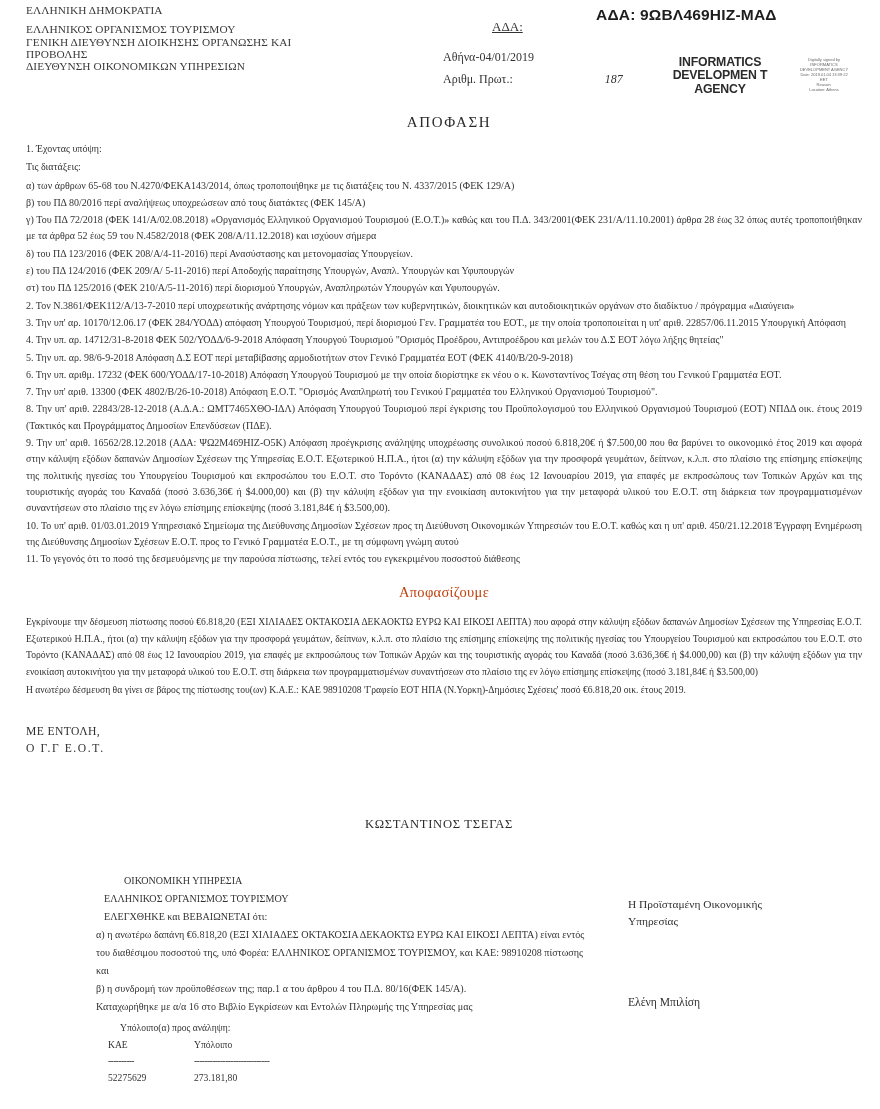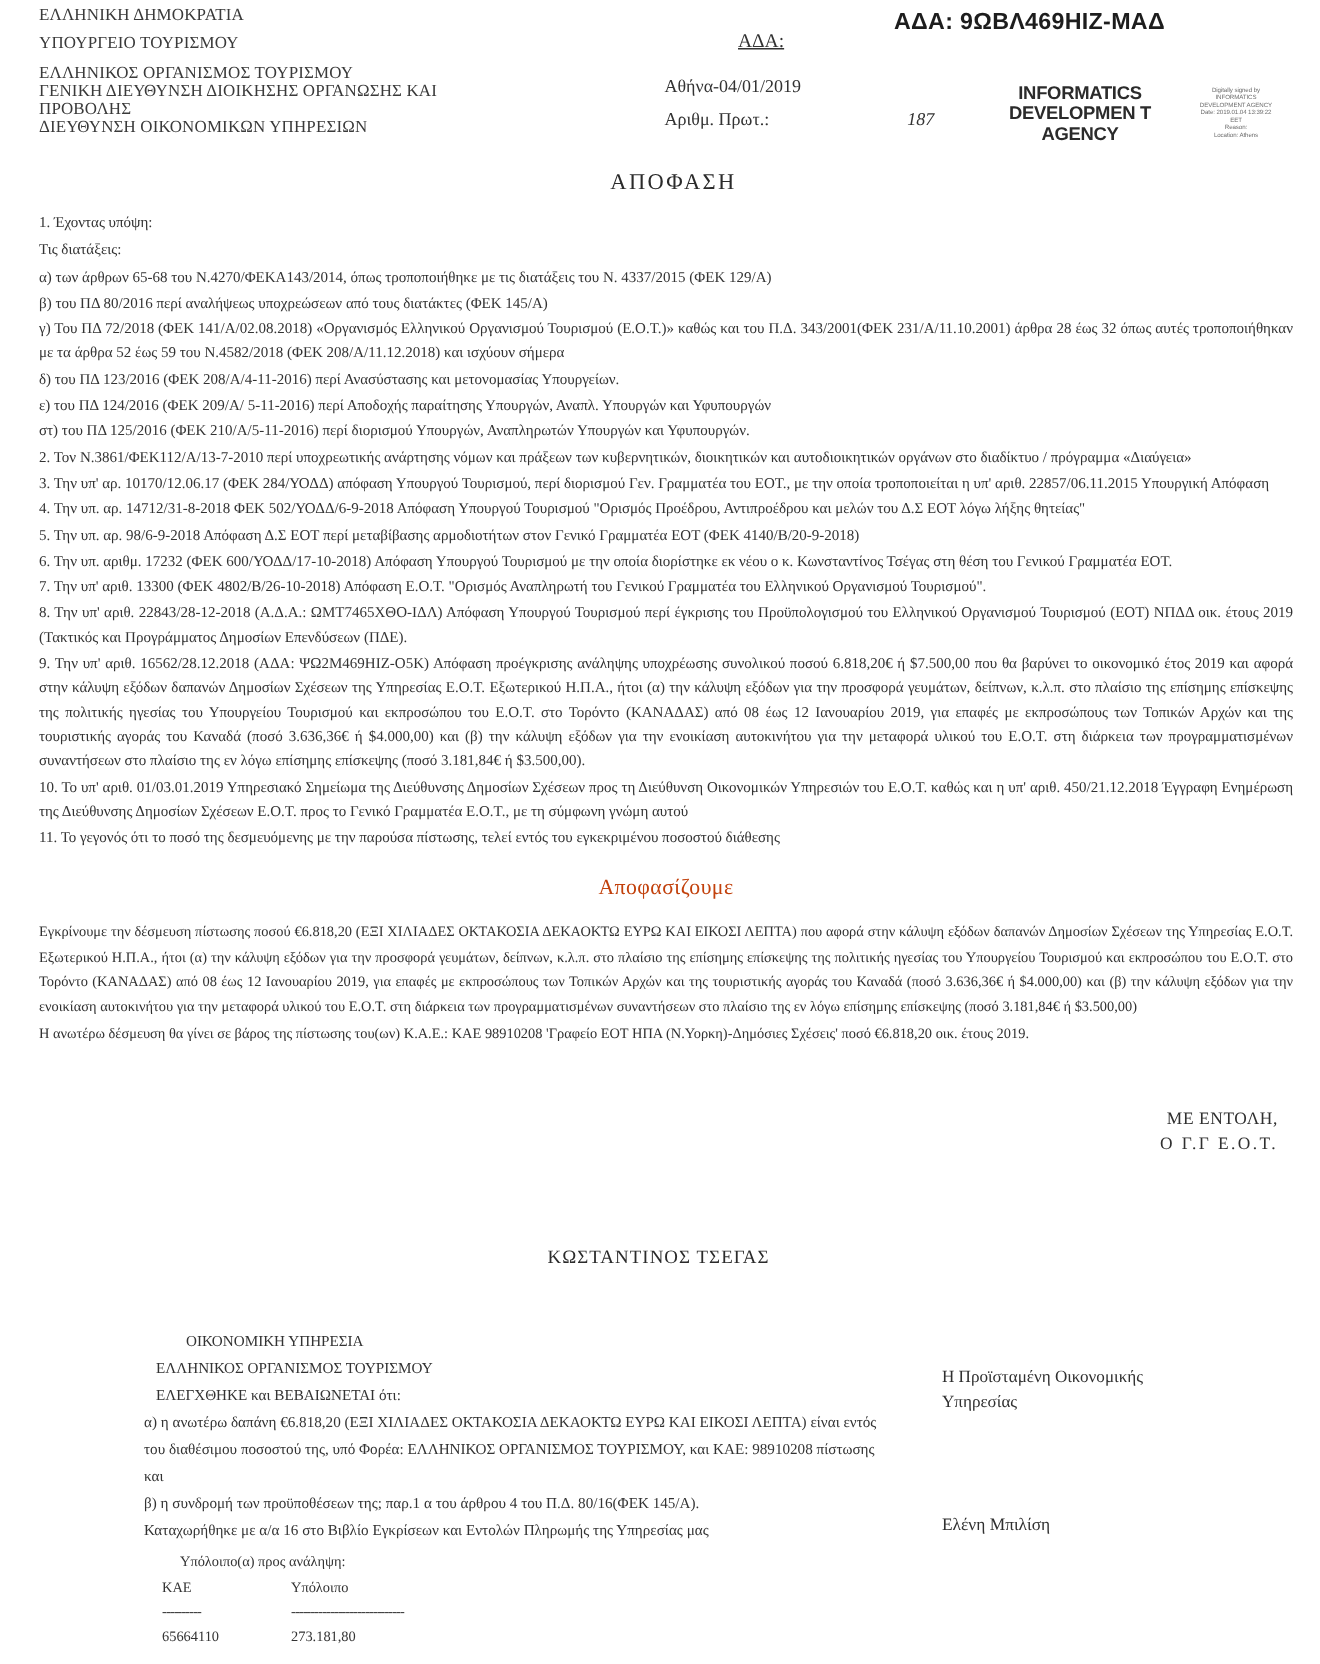--- a/index.html
+++ b/index.html
@@ -139,22 +139,22 @@
   .para {
     font-size: 9.6px;
     line-height: 1.72;
     text-align: justify;
     margin: 0 0 2px 0;
     color: #303030;
   }
 
   
   .sign-center {
-    text-align: right;
-    margin-top: 40px;
+    text-align: left;
+    margin-top: 26px;
     padding-right: 10px;
   }
   .sign-center .l1 { font-size: 11.6px; letter-spacing: 0.4px; color: #303030; }
   .sign-center .l2 { font-size: 11.6px; letter-spacing: 1.6px; margin-top: 4px; color: #303030; }
   .signer-name {
     text-align: center;
     font-size: 12.6px;
     letter-spacing: 0.7px;
     margin-top: 62px;
     padding-right: 10px;
@@ -213,21 +213,20 @@
 </style>
 </head>
 <body>
 
 <div class="page">
 
   <div class="header">
 
     <div class="org-block">
       <span class="ln">ΕΛΛΗΝΙΚΗ ΔΗΜΟΚΡΑΤΙΑ</span>
-      <span class="ln">ΥΠΟΥΡΓΕΙΟ ΤΟΥΡΙΣΜΟΥ</span>
       <span class="ln tight">ΕΛΛΗΝΙΚΟΣ ΟΡΓΑΝΙΣΜΟΣ ΤΟΥΡΙΣΜΟΥ</span>
       <span class="ln tight">ΓΕΝΙΚΗ ΔΙΕΥΘΥΝΣΗ ΔΙΟΙΚΗΣΗΣ ΟΡΓΑΝΩΣΗΣ ΚΑΙ</span>
       <span class="ln tight">ΠΡΟΒΟΛΗΣ</span>
       <span class="ln">ΔΙΕΥΘΥΝΣΗ ΟΙΚΟΝΟΜΙΚΩΝ ΥΠΗΡΕΣΙΩΝ</span>
     </div>
 
     <div class="ada-label">ΑΔΑ:</div>
     <div class="ada-code">ΑΔΑ: 9ΩΒΛ469ΗΙΖ-ΜΑΔ</div>
 
     <div class="meta-block">
@@ -309,21 +308,21 @@
               <td class="col-kae">ΚΑΕ</td>
               <td class="col-val">Υπόλοιπο</td>
             </tr>
             <tr>
               <td class="col-kae bal-rule">----------</td>
               <td class="col-val bal-rule">-----------------------------</td>
             </tr>
           </thead>
           <tbody>
             <tr>
-              <td class="col-kae">65664110</td>
+              <td class="col-kae">52275629</td>
               <td class="col-val">273.181,80</td>
             </tr>
           </tbody>
         </table>
       </div>
 
       <div class="right-signer">
         <div>Η Προϊσταμένη Οικονομικής</div>
         <div>Υπηρεσίας</div>
         <div class="rs-name">Ελένη Μπιλίση</div>

